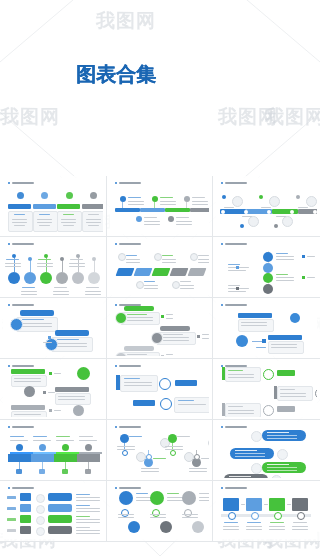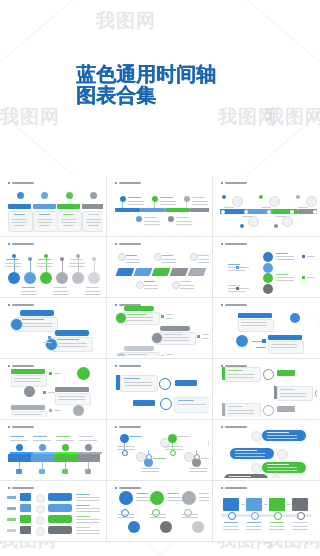--- a/index.html
+++ b/index.html
@@ -70,21 +70,20 @@
         <line x1="0" y1="400" x2="160" y2="556"></line>
         <line x1="320" y1="400" x2="160" y2="556"></line>
         <line x1="60" y1="176" x2="260" y2="360"></line>
         <line x1="260" y1="176" x2="60" y2="360"></line>
       </g>
     </svg>
   </div>
 
   <div class="hero">
     <div class="hero-title">
-      <span class="l1">蓝色通用时间轴</span>
       <span class="l2">图表合集</span>
     </div>
   </div>
 
   <div class="grid" id="slide-grid">
       <div class="cell">
         <div class="slide">
           <div class="sl-title">
             <div class="dot"></div>
             <div class="tx"></div>

